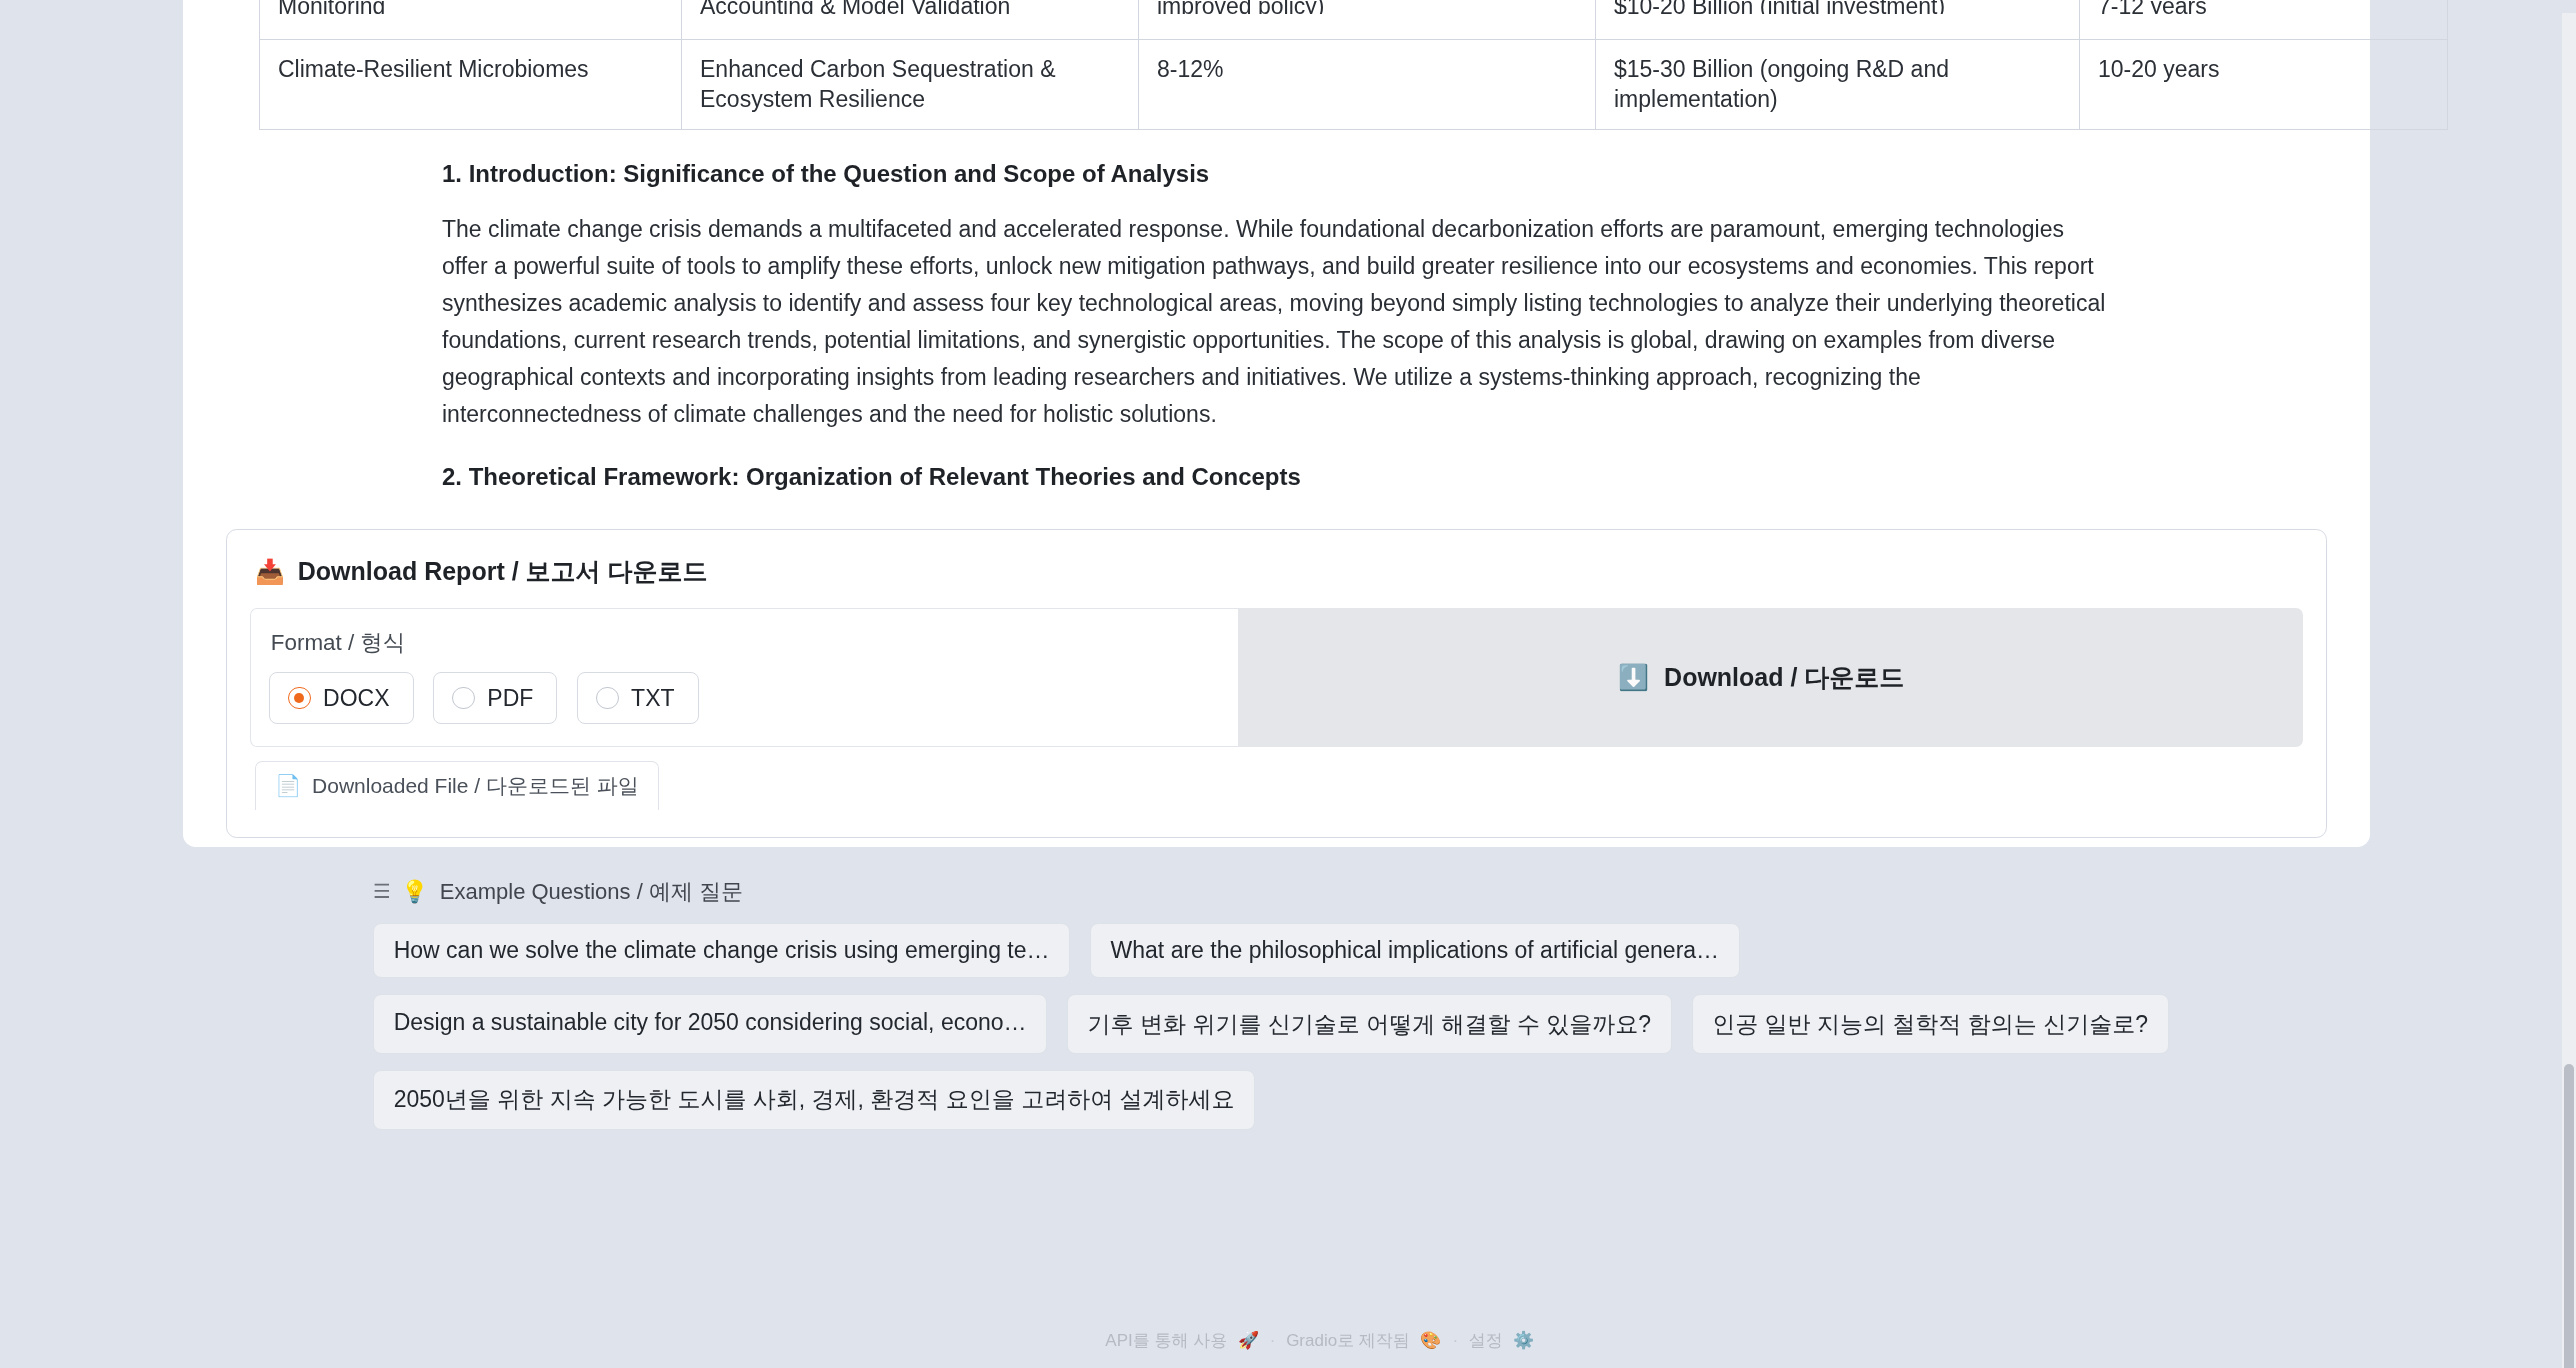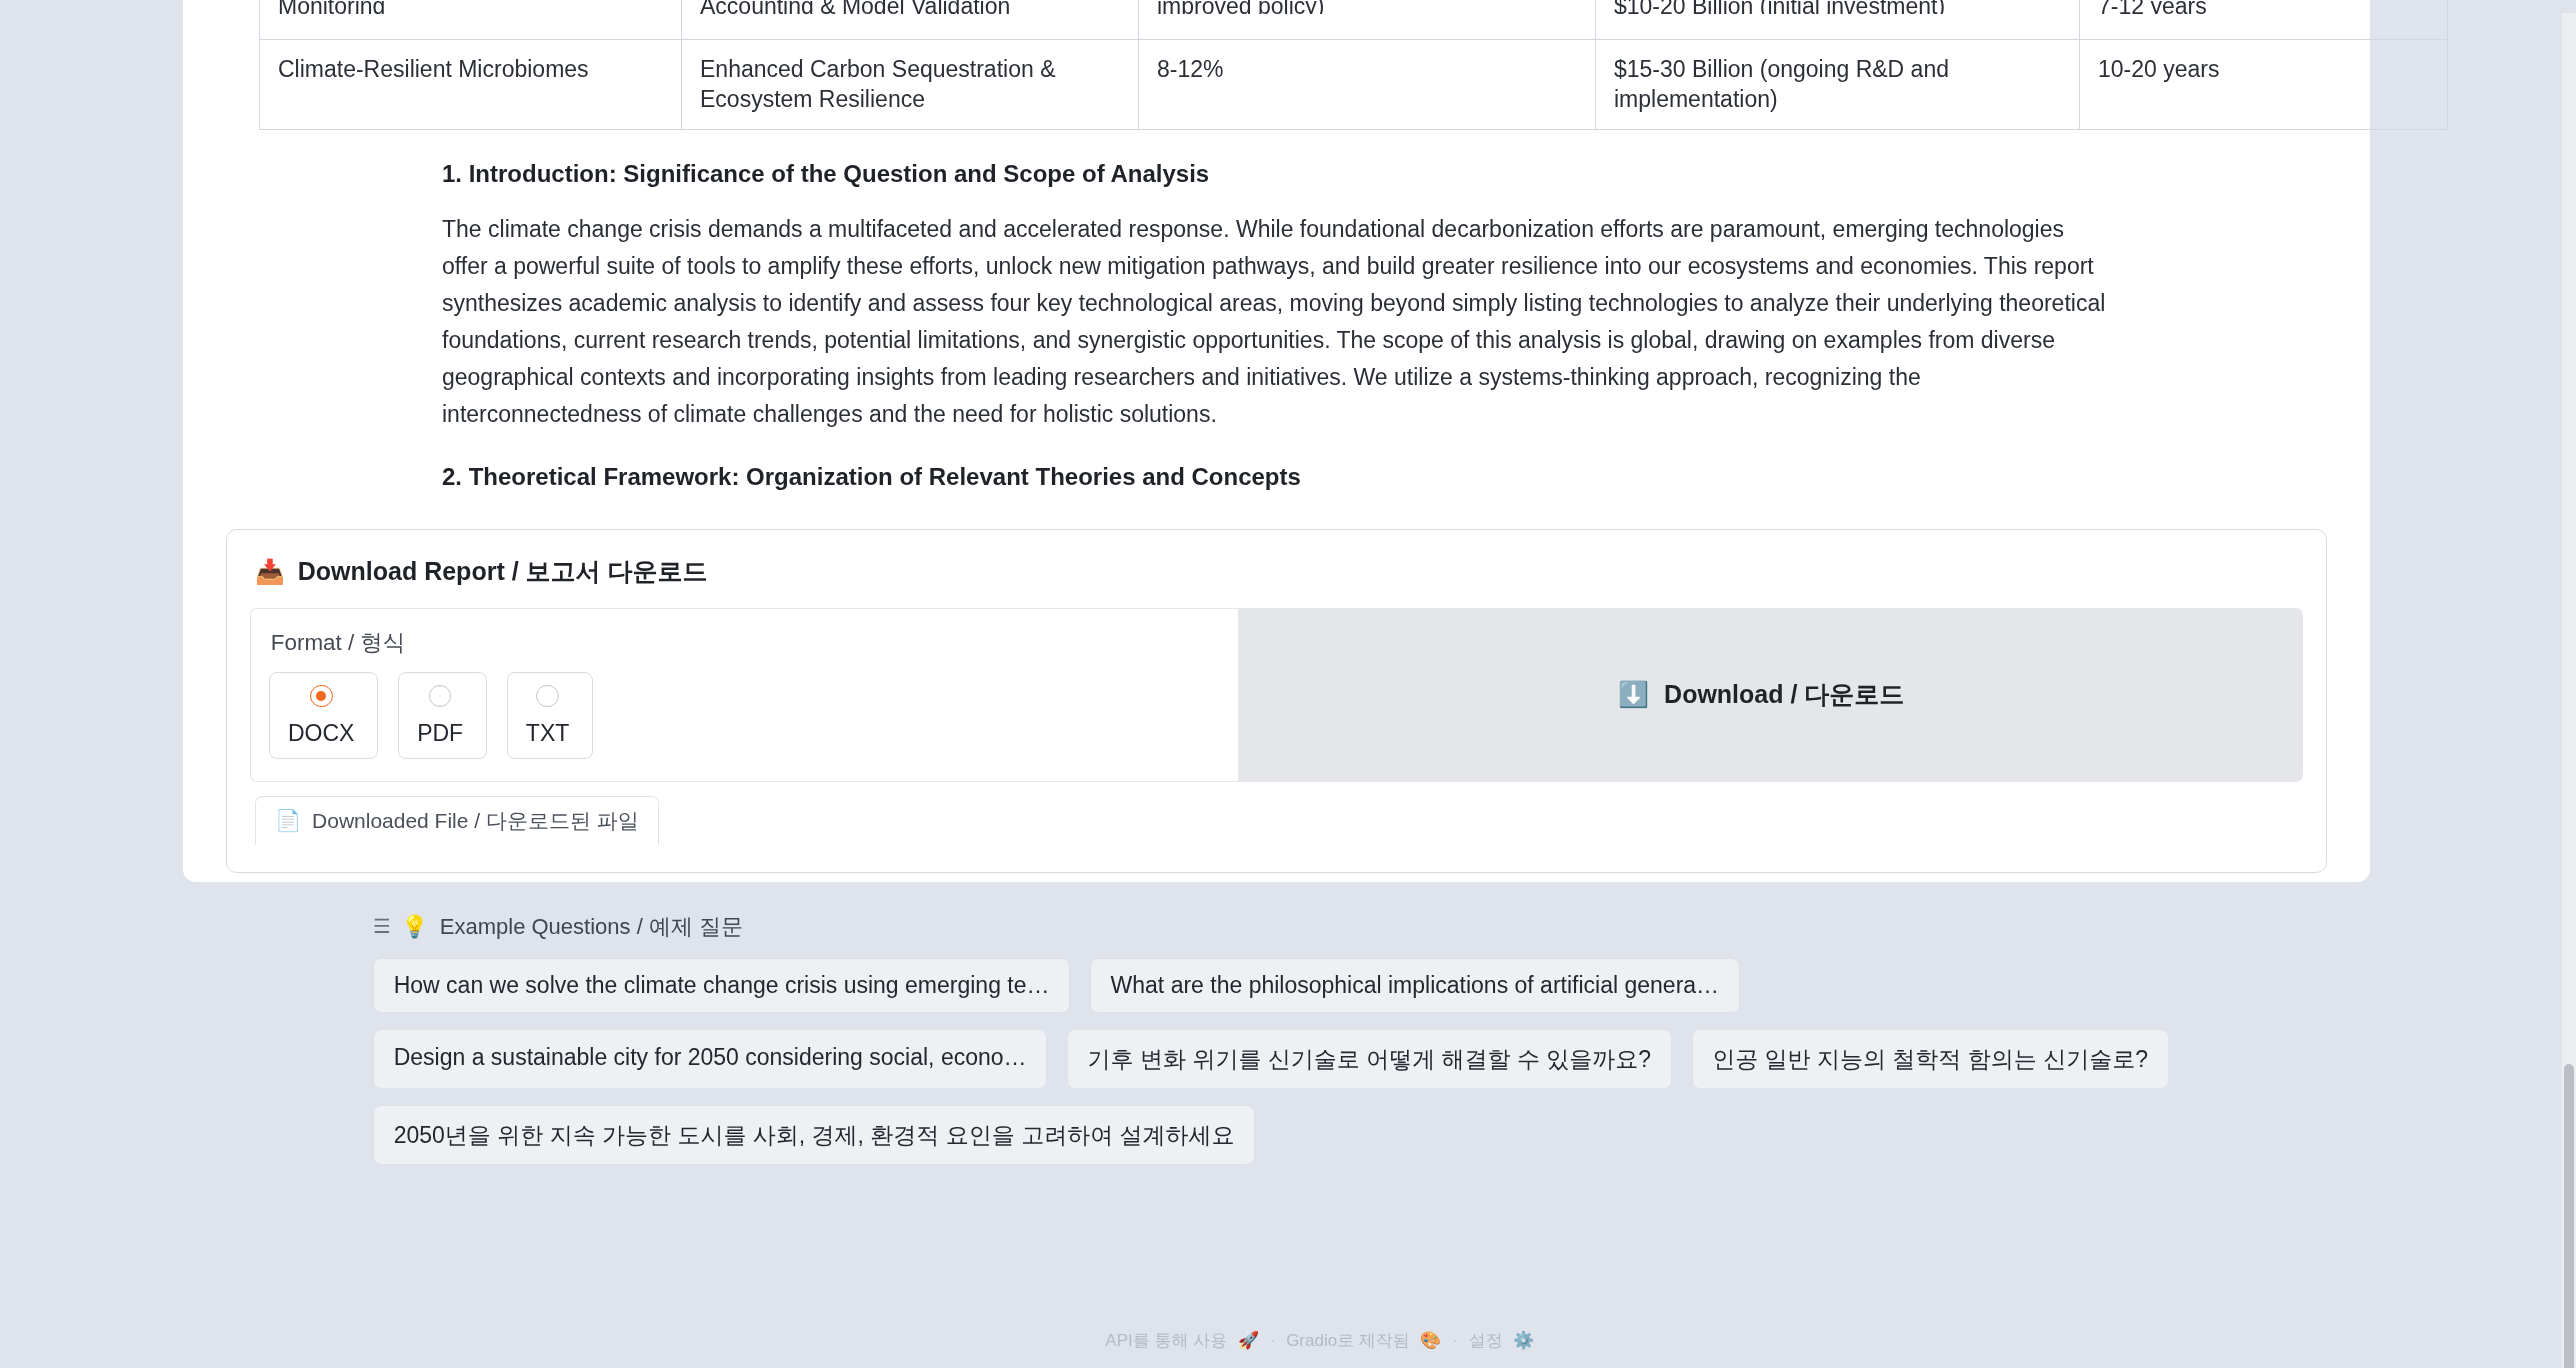--- a/index.html
+++ b/index.html
@@ -139,21 +139,20 @@
     display: flex;
     align-items: center;
     gap: 12.5px;
     border: 0.9px solid #d7dbe2;
     border-radius: 8px;
     padding: 11.6px 23px 11.6px 18px;
     font-size: 23px;
     color: #23272e;
     background: #fff;
     cursor: pointer;
-    flex-direction: column;
   }
   .dot {
     width: 20.6px; height: 20.6px;
     border-radius: 50%;
     border: 1.8px solid #c2c7d0;
     background: #fff;
     display: inline-block;
     position: relative;
   }
   .dot.on {

